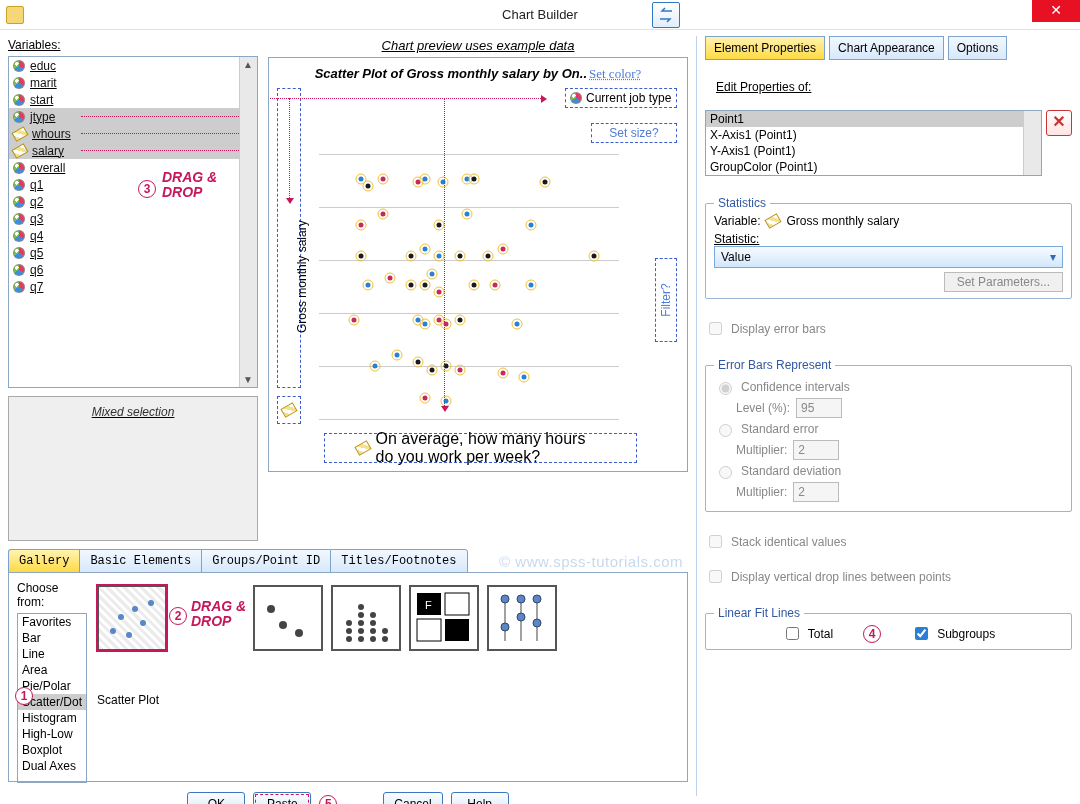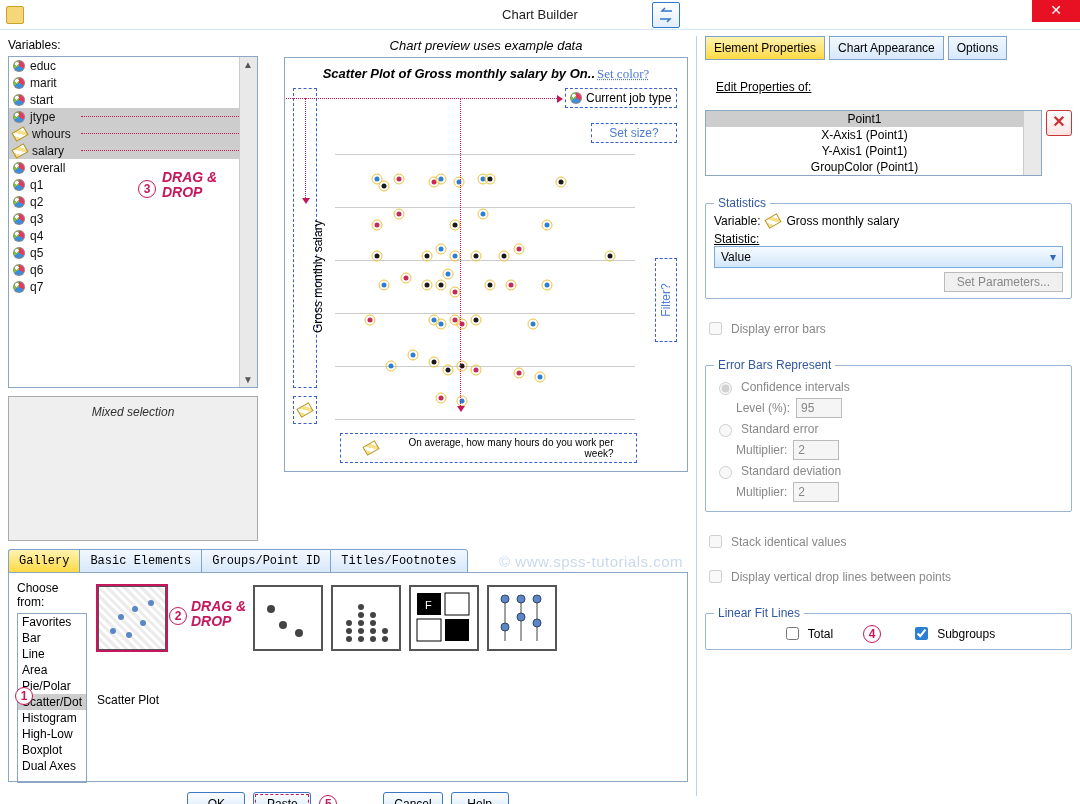--- a/index.html
+++ b/index.html
@@ -8,21 +8,21 @@
   
   .titlebar { height:30px; background:#fff; border-bottom:1px solid #d6e5f3; display:flex; align-items:center; position:relative; }
   .titlebar .appicon { width:18px; height:18px; margin-left:6px; background:#f5d77a; border:1px solid #c9a227; border-radius:2px; }
   .titlebar .title { position:absolute; left:50%; transform:translateX(-50%); font-size:13px; color:#222; }
   .titlebar .close { position:absolute; right:0; top:0; width:48px; height:22px; background:#e81123; color:#fff; text-align:center; line-height:20px; font-size:14px; }
 
   .body { display:flex; height:calc(100% - 30px); padding:6px 8px 8px 8px; gap:8px; }
 
   
   .left { flex:0 0 680px; display:flex; flex-direction:column; }
-  .toprow { display:flex; gap:26px; }
+  .toprow { display:flex; gap:10px;text-decoration:underline; }
   .varcol { width:250px; }
   .varcol .lbl { margin:2px 0 4px 0; }
   .varlist { height:332px; border:1px solid #8ba7c4; background:#fff; overflow:hidden; display:flex; }
   .varlist .items { flex:1; }
   .varlist .scrollbar { width:18px; background:#e9e9e9; border-left:1px solid #ccc; position:relative;}
   .varlist .scrollbar::before { content:"▲"; position:absolute; top:2px; left:3px; font-size:10px; color:#555;}
   .varlist .scrollbar::after { content:"▼"; position:absolute; bottom:2px; left:3px; font-size:10px; color:#555;}
   .vitem { display:flex; align-items:center; height:17px; padding:0 4px; gap:5px; position:relative; }
   .vitem.sel { background:#cdcdcd; }
   .vitem.sel::after { content:""; position:absolute; right:0; left:72px; top:8px; border-top:1.5px dotted #c5175c; }
@@ -39,21 +39,21 @@
   .swapbtn svg { width:16px; height:16px; }
   .charttitle { position:absolute; top:8px; left:0; right:0; text-align:center; font-weight:bold; font-size:13px; font-family: Georgia, serif; font-style:italic;}
   .charttitle .setcolor { color:#4f7bd6; font-weight:normal; text-decoration:underline dotted #4f7bd6; margin-left:2px; font-style:normal; font-family:"Segoe UI";}
   .dropX { position:absolute; border:1.5px dashed #3a5fcc; }
   .dropColor { right:10px; top:30px; width:112px; height:20px; display:flex; align-items:center; gap:4px; padding:0 4px; font-size:12px;}
   .dropSize  { right:10px; top:65px; width:86px; height:20px; display:flex; align-items:center; justify-content:center; color:#4f7bd6; font-size:12px;}
   .dropFilter{ right:10px; top:200px; width:22px; height:84px; display:flex; align-items:center; justify-content:center;}
   .dropFilter span { transform:rotate(-90deg); color:#4f7bd6; font-size:12px;}
   .yaxisDrop { left:8px; top:30px; width:24px; height:300px; }
   .ytarget   { left:8px; top:338px; width:24px; height:28px; display:flex; align-items:center; justify-content:center;}
-  .xaxisDrop { left:55px; bottom:8px; right:50px; height:30px; display:flex; align-items:center; justify-content:center; font-size:10px; text-align:right; gap:6px;}
+  .xaxisDrop { left:55px; bottom:8px; right:50px; height:30px; display:flex; align-items:center; justify-content:center; font-size:16px; text-align:left; gap:6px;}
   .ylabel { position:absolute; left:26px; top:275px; transform:rotate(-90deg); transform-origin:left top; font-size:12px;}
   .plotarea { position:absolute; left:50px; top:96px; width:300px; height:265px; }
   .gridline { position:absolute; left:0; right:0; border-top:1px solid #ccc; }
   .pt { position:absolute; width:11px; height:11px; border-radius:50%; border:1.5px solid #eec13a; transform:translate(-50%,-50%);}
   .pt.b::after, .pt.r::after, .pt.k::after { content:""; position:absolute; inset:2px; border-radius:50%; }
   .pt.b::after{ background:#2b7fd4;} .pt.r::after{ background:#c62a56;} .pt.k::after{ background:#1a1a1a;}
 
   
   .circ { position:absolute; width:18px; height:18px; border:1.5px solid #c5175c; color:#c5175c; border-radius:50%; font-weight:bold; font-size:12px; text-align:center; line-height:16px; background:#fff;}
   .dragtext { position:absolute; color:#c5175c; font-weight:bold; font-size:14px; line-height:1.1;font-style:italic; }
@@ -90,21 +90,21 @@
   .btn.sel { outline:1px dashed #c5175c; outline-offset:-3px;}
 
   
   .right { flex:1; border-left:1px solid #bcd2ea; padding-left:8px; display:flex; flex-direction:column; gap:16px;}
   .rtabs { display:flex; gap:4px; }
   .rtab { border:1px solid #7da3cc; padding:4px 8px; background:linear-gradient(#f2f8ff,#d7e8fb); font-size:12px;}
   .rtab.active { background:linear-gradient(#fff3b0,#ffda45);}
   .editlbl { margin-top:4px; text-decoration:underline;margin-left:11px;}
   .elist { height:66px; border:1px solid #8ba7c4; background:#fff; display:flex;}
   .elist .eitems{flex:1;}
-  .eitem { padding:1px 4px; font-size:12px;text-align:center;}
+  .eitem { padding:1px 4px; font-size:12px;}
   .eitem.sel { background:#cdcdcd;}
   .elist .sc { width:18px; background:#e9e9e9; border-left:1px solid #ccc;}
   .delbtn { width:26px; height:26px; border:1px solid #c33; color:#c33; border-radius:3px; font-weight:bold; font-size:16px; line-height:22px; text-align:center; background:linear-gradient(#fff,#ffe4e4); align-self:flex-start; margin-left:4px;}
   .elistrow{display:flex; align-items:flex-start;}
 
   fieldset { border:1px solid #9ab6d6; border-radius:2px; margin:4px 0; padding:4px 8px 6px 8px;}
   legend { color:#3258a3; padding:0 4px; font-size:12px;}
   .varrow { display:flex; align-items:center; gap:6px;}
   .select { height:22px; border:1px solid #7aa9de; background:linear-gradient(#f6fbff,#d2e7fc); padding:0 20px 0 6px; position:relative; font-size:12px; display:flex; align-items:center;}
   .select::after{ content:"▾"; position:absolute; right:6px; color:#2f6bb8;}

